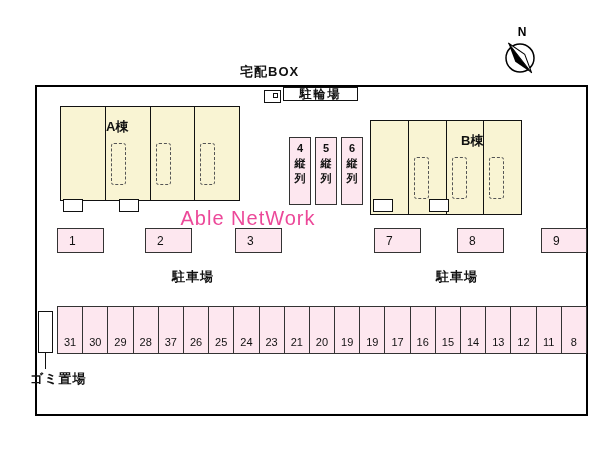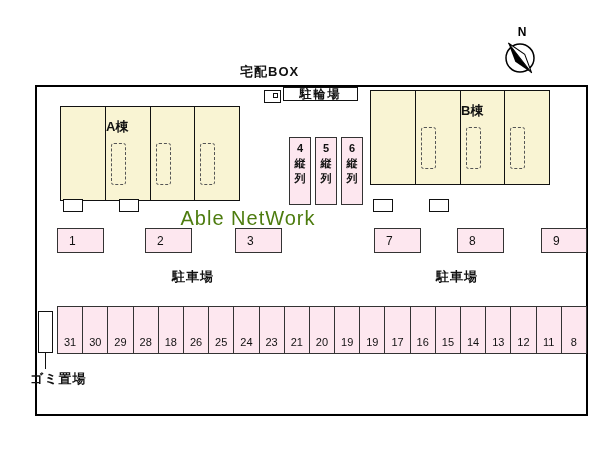--- a/index.html
+++ b/index.html
@@ -25,21 +25,21 @@
   .b-cell{flex:1;margin-left:-1px;background:var(--parking-fill,#fde7ef);border:1px solid #333;display:flex;align-items:flex-end;justify-content:center;font-size:11px;padding-bottom:5px}
   .b-cell:first-child{margin-left:0}
   
   #bike-box{left:283px;top:87px;width:75px;height:14px;background:#fff;border:1.5px solid #111;display:flex;align-items:center;justify-content:center;font-size:12px;font-weight:bold;letter-spacing:2px}
   #delivery-symbol{left:264px;top:90px;width:17px;height:13px;background:#fff;border:1.5px solid #111}
   #delivery-symbol .inner{position:absolute;right:2px;top:2px;width:5px;height:5px;border:1px solid #111}
   
   #garbage-box{left:38px;top:311px;width:15px;height:42px;background:#fff;border:1.5px solid #111}
   #garbage-leader{left:45px;top:353px;width:1px;height:16px;background:#111}
   #garbage-label{left:30px;top:370px}
-  #watermark{left:0;top:207px;width:496px;text-align:center;font-size:20px;color:#4d7c0f;letter-spacing:1px}
+  #watermark{left:0;top:207px;width:496px;text-align:center;font-size:20px;color:#ec4899;letter-spacing:1px}
   #delivery-label{left:240px;top:63px}
   #parking-label-left{left:163px;top:268px;width:60px;text-align:center}
   #parking-label-right{left:427px;top:268px;width:60px;text-align:center}
   #compass{left:498px;top:24px}
 </style>
 </head>
 <body>
 
 <div id="stage">
 
@@ -73,21 +73,21 @@
       <span class="stairs"></span>
     </div>
     <div class="unit">
       <span class="stairs"></span>
     </div>
     <span class="bldg-label" style="left:45px">A棟</span>
   </div>
   <div class="abs porch" style="left:63px;top:199px"></div>
   <div class="abs porch" style="left:119px;top:199px"></div>
 
-  <div class="abs bldg" style="left:370px;top:90px;width:180px;height:95px">
+  <div class="abs bldg" style="left:370px;top:120px;width:152px;height:95px">
     <div class="unit"></div>
     <div class="unit">
       <span class="stairs"></span>
     </div>
     <div class="unit">
       <span class="stairs"></span>
     </div>
     <div class="unit">
       <span class="stairs"></span>
     </div>
@@ -119,21 +119,21 @@
   <div class="abs pspace" style="left:541px;top:228px;width:46px">9</div>
 
   <div class="abs jp-label" id="parking-label-left">駐車場</div>
   <div class="abs jp-label" id="parking-label-right">駐車場</div>
 
   <div class="abs" id="bottom-row">
     <div class="b-cell">31</div>
     <div class="b-cell">30</div>
     <div class="b-cell">29</div>
     <div class="b-cell">28</div>
-    <div class="b-cell">18</div>
+    <div class="b-cell">37</div>
     <div class="b-cell">26</div>
     <div class="b-cell">25</div>
     <div class="b-cell">24</div>
     <div class="b-cell">23</div>
     <div class="b-cell">21</div>
     <div class="b-cell">20</div>
     <div class="b-cell">19</div>
     <div class="b-cell">19</div>
     <div class="b-cell">17</div>
     <div class="b-cell">16</div>

